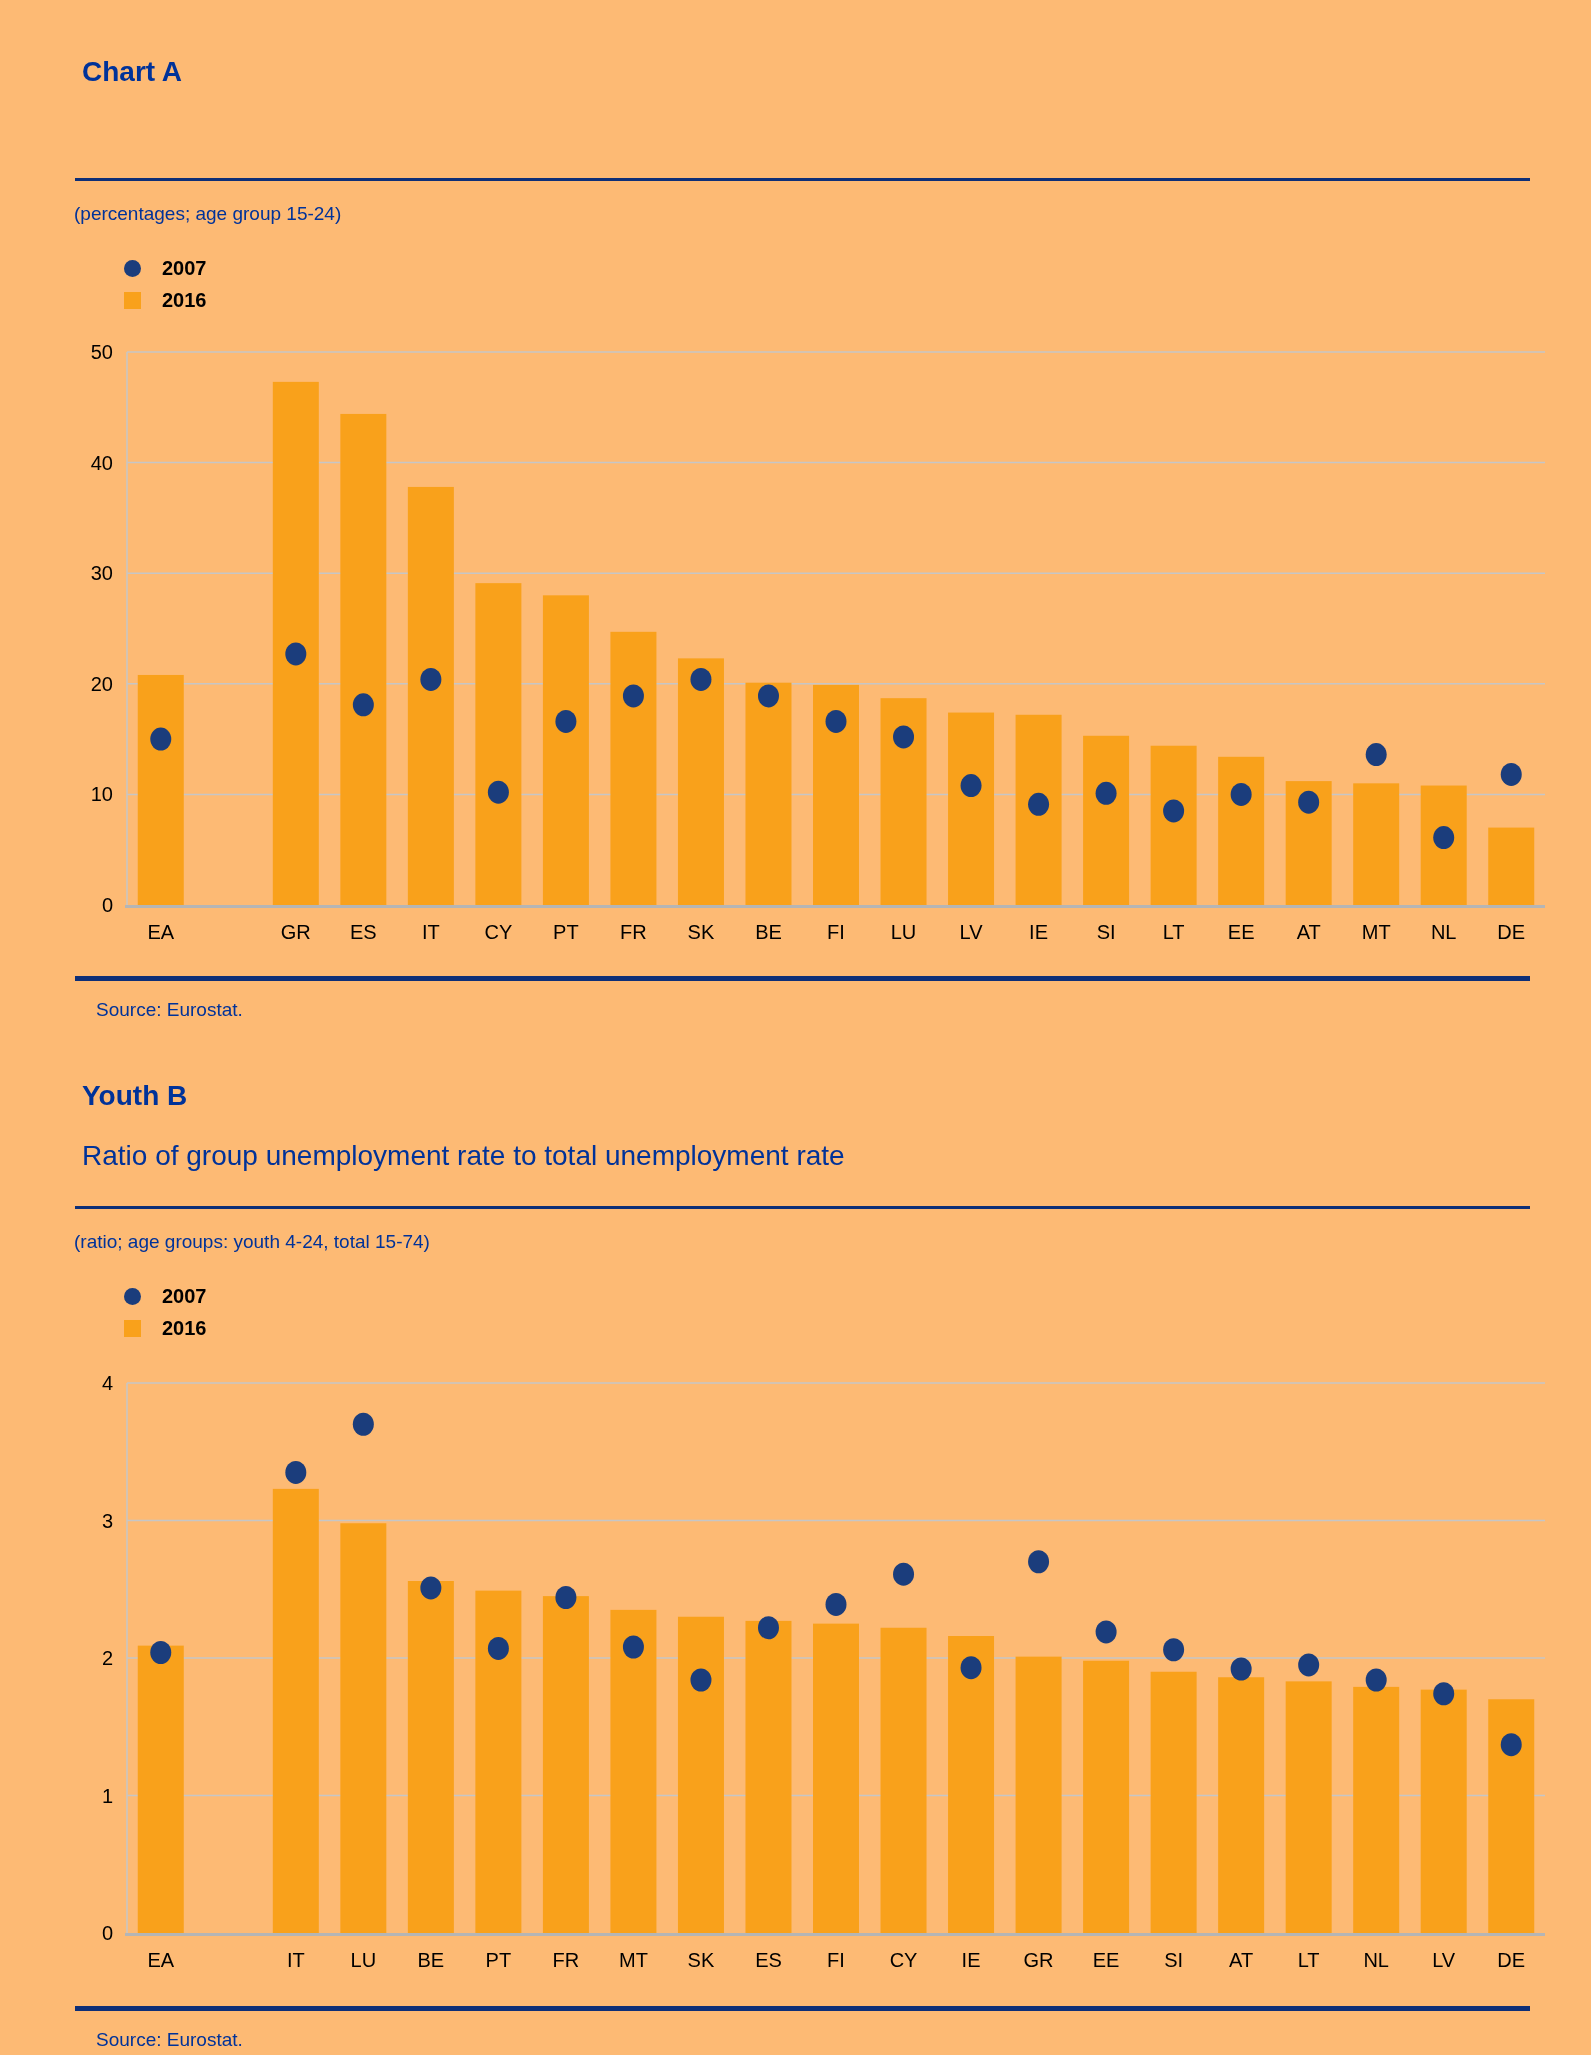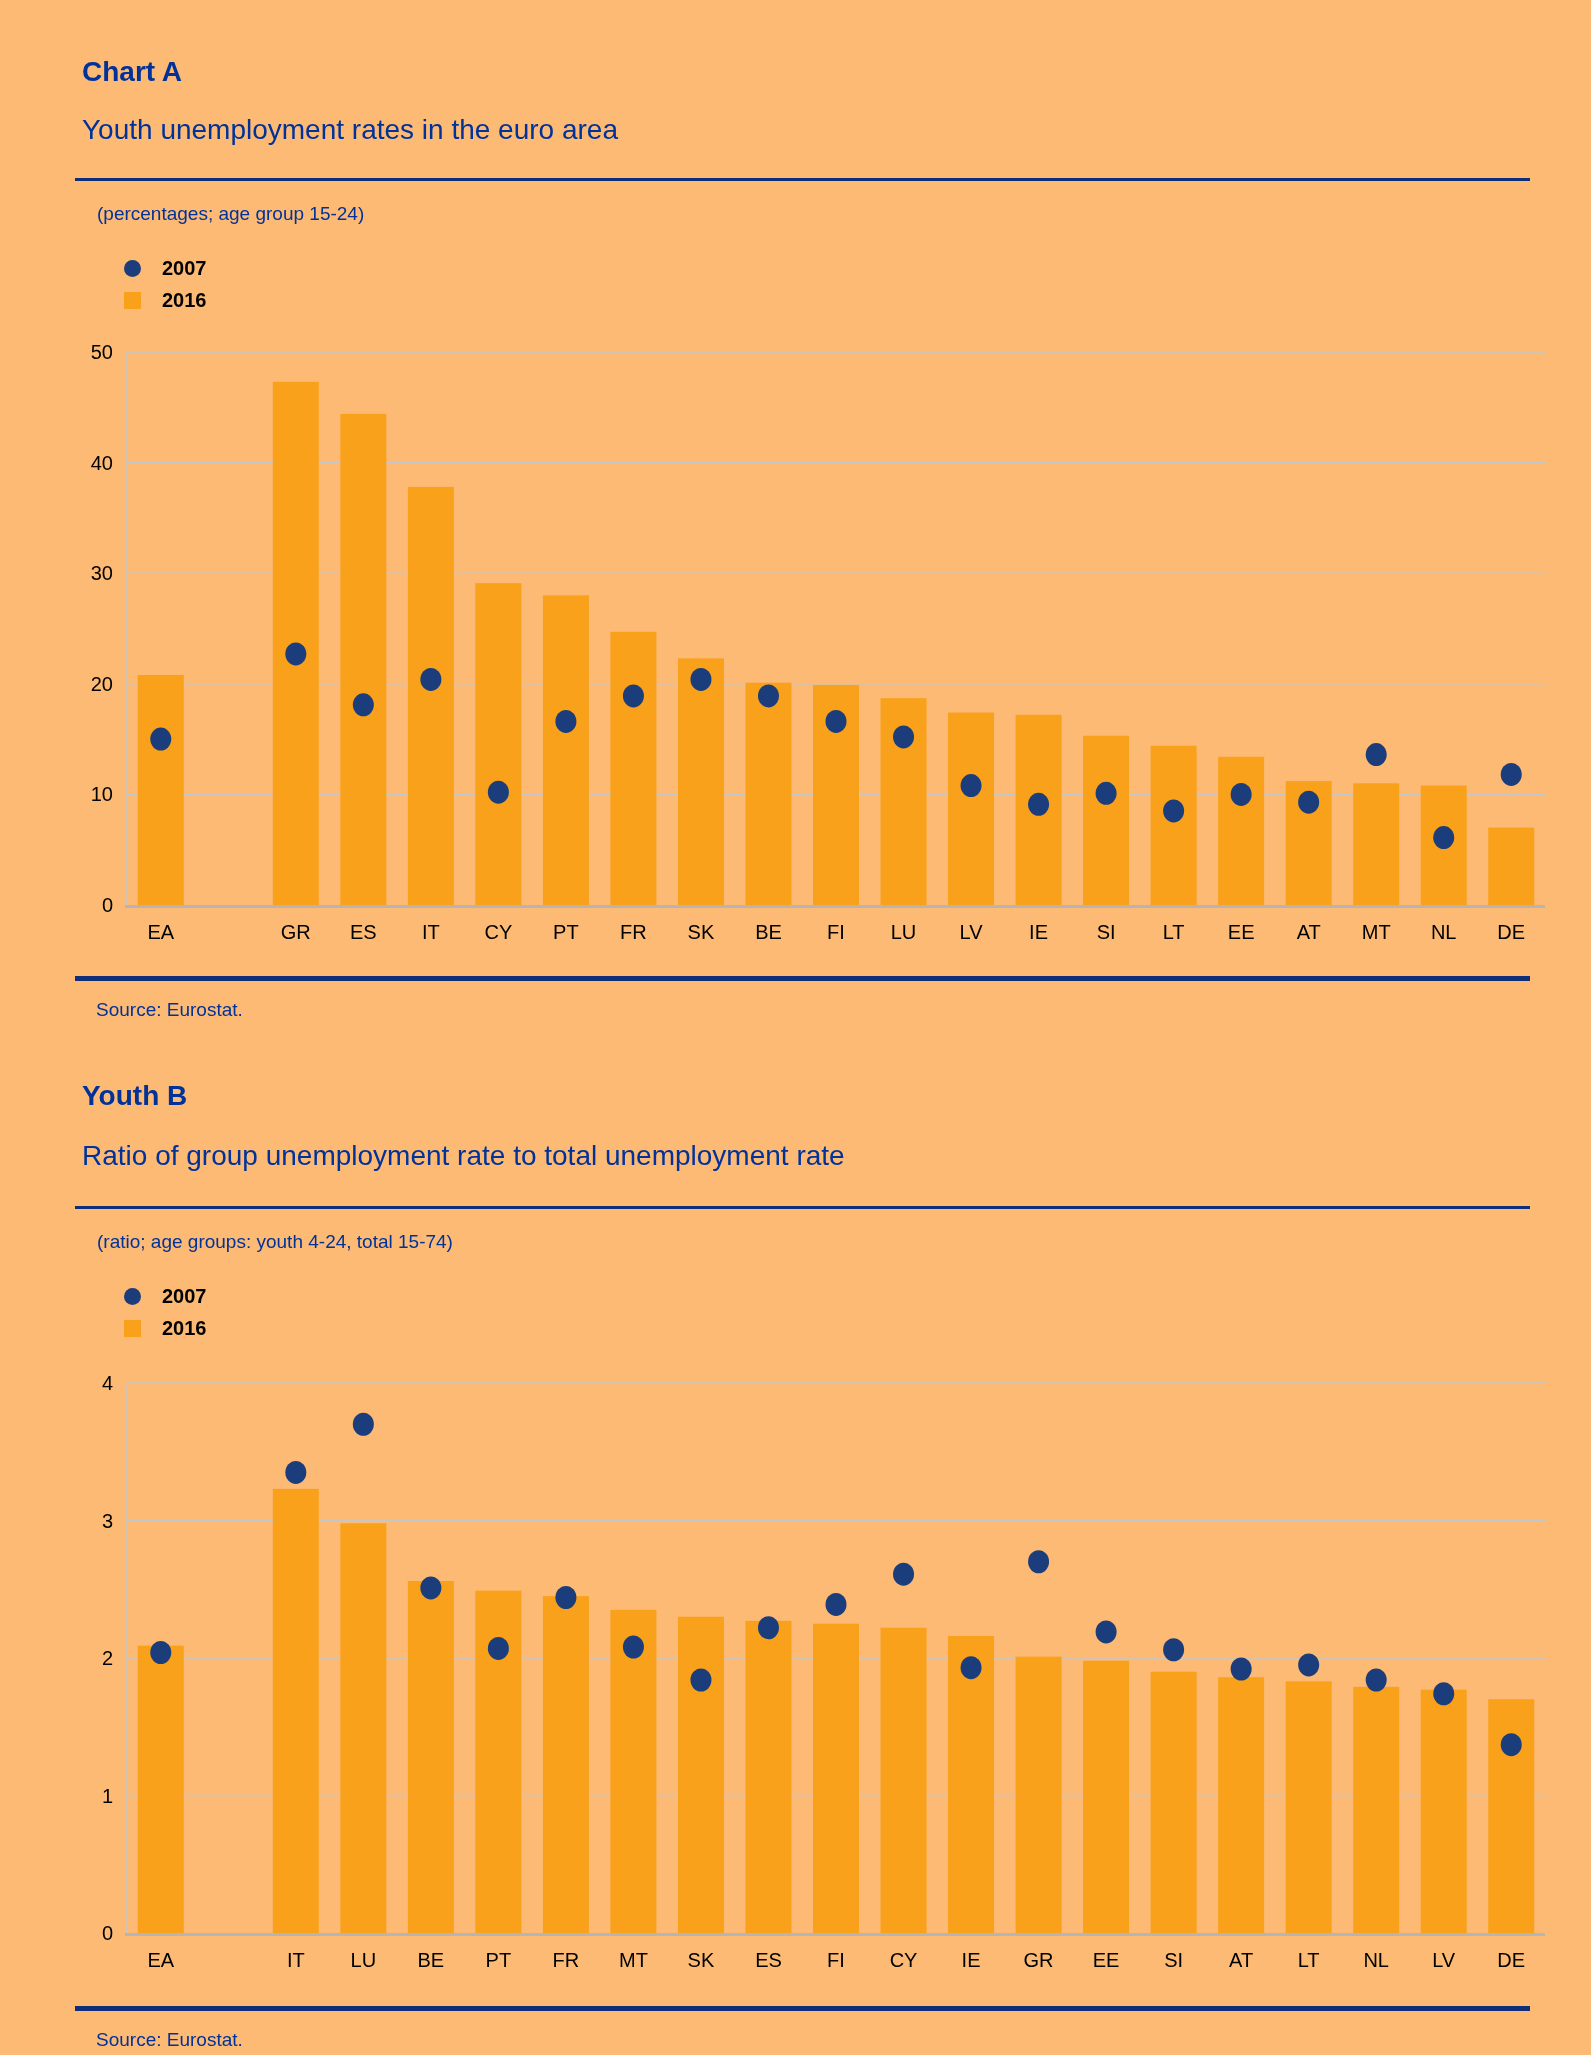--- a/index.html
+++ b/index.html
@@ -4,37 +4,36 @@
 <style>
   html,body{margin:0;padding:0;background:#ffffff;}
   .page{position:relative;width:1591px;height:2055px;background:#fdba74;overflow:hidden;
         font-family:"Liberation Sans",sans-serif;}
   .abs{position:absolute;}
   .chart-title{left:82px;font-size:28px;font-weight:bold;color:#003299;white-space:nowrap;}
   .chart-subtitle{left:82px;font-size:28px;font-weight:normal;color:#003299;white-space:nowrap;}
   .rule{left:75px;width:1455px;background:#0e2f77;}
   .rule-thin{height:3px;}
   .rule-thick{height:5px;}
-  .note{left:97px;font-size:19px;color:#003299;white-space:nowrap;}
+  .note{left:74px;font-size:19px;color:#003299;white-space:nowrap;}
   .source{left:96px;font-size:19px;color:#003299;white-space:nowrap;}
   .legend{left:124px;}
   .legend-row{display:flex;align-items:center;height:32px;font-weight:bold;}
   .marker{display:inline-block;width:17px;height:17px;margin-right:21px;flex:0 0 auto;}
   .marker.circle{border-radius:50%;background:#1b3d7c;}
   .marker.square{background:#f9a11b;}
   .legend-label{font-size:20px;color:#000000;}
   svg text.tick{font-family:"Liberation Sans",sans-serif;font-size:20px;fill:#000000;}
 </style>
 </head>
 <body>
 
 <div class="page">
 
   <div class="abs chart-title" style="top:56px">Chart A</div>
-  <div class="abs chart-subtitle" style="top:114px">Youth unemployment rates in the euro area</div>
   <div class="abs rule rule-thin" style="top:178px"></div>
   <div class="abs note" style="top:203px">(percentages; age group 15-24)</div>
 
   <div class="abs legend" style="top:252px">
     <div class="legend-row">
       <span class="marker circle"></span>
       <span class="legend-label">2007</span>
     </div>
     <div class="legend-row">
       <span class="marker square"></span>

